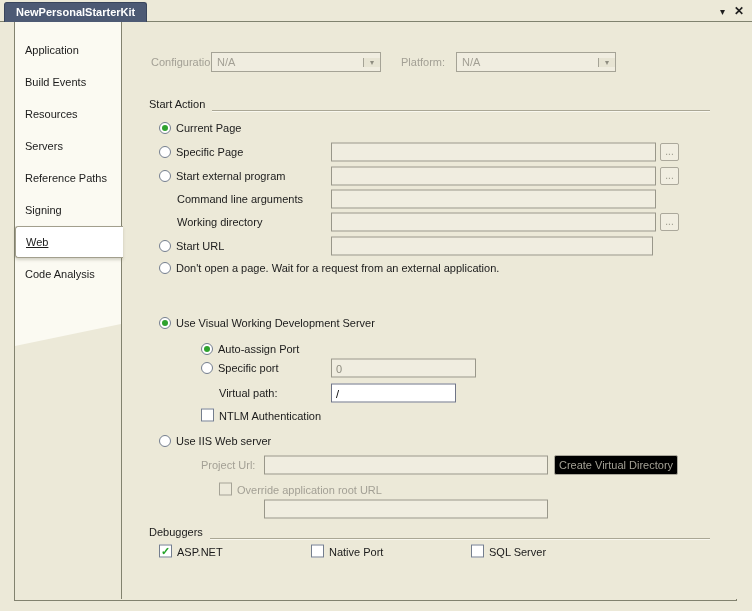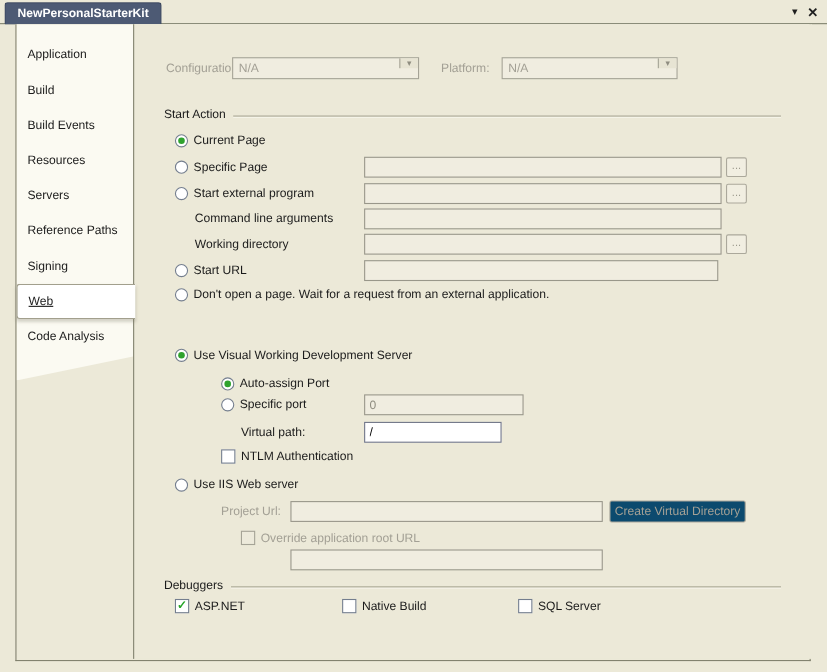--- a/index.html
+++ b/index.html
@@ -56,21 +56,21 @@
     position:absolute; left:106px; top:0; width:617px; height:577px;
     border-left:1px solid #82826F; background:#ECE9D8; z-index:1;
   }
   .row { position:absolute; left:0; right:0; height:20px; }
   .pos { position:absolute; top:50%; transform:translateY(-50%); display:flex; align-items:center; white-space:nowrap; }
 
   .lbl { color:#1b1b1b; }
   .gray { color:#A3A095; }
 
   
-  .group-header { position:absolute; left:27px; right:28px; top:50%; transform:translateY(-50%); display:flex; align-items:center; }
+  .group-header { position:absolute; left:27px; right:28px; top:50%; transform:translateY(-50%); display:flex; align-items:flex-end; }
   .ghdr-text { margin-right:7px; color:#1b1b1b; }
   .ghdr-line { flex:1; height:1px; background:#AAA795; box-shadow:0 1px 0 #F9F8EF; position:relative; top:1px; }
 
   
   .opt { display:flex; align-items:center; cursor:default; }
   .radio {
     width:12px; height:12px; border:1px solid #747E8E; border-radius:50%;
     background:#fff; margin-right:5px; position:relative; flex:none;
   }
   .radio.checked::after {
@@ -92,27 +92,27 @@
   .tb.on { background:#fff; border-color:#6F7486; color:#000; }
 
   
   .browse-btn {
     width:19px; height:18px; border:1px solid #ABA89B; background:#F1EEE1;
     color:#9C9A8D; border-radius:2px; font-size:10px; line-height:1;
     display:flex; align-items:center; justify-content:center; cursor:default;
   }
   
   .btn {
-    height:20px; border:1px solid #ABA89B; background:#0c4a6e; color:#A3A095;
+    height:20px; border:1px solid #ABA89B; background:#000000; color:#A3A095;
     border-radius:2px; display:flex; align-items:center; justify-content:center;
     padding:0 8px; cursor:default;
   }
 
   
-  .combo { height:20px; border:1px solid #A5A396; background:#F0EDE0; display:flex; align-items:flex-start; }
+  .combo { height:20px; border:1px solid #A5A396; background:#F0EDE0; display:flex; align-items:center; }
   .combo-text { flex:1; color:#A3A095; padding:3px 5px; overflow:hidden; }
   .combo-btn {
     width:17px; border-left:1px solid #A5A396; background:#E7E4D3; color:#8F8D80;
     display:flex; align-items:center; justify-content:center; font-size:8px;
   }
 </style>
 </head>
 <body>
 
 <div class="tabstrip">
@@ -125,23 +125,20 @@
   </div>
 </div>
 
 <div class="doc-area">
 
   <div class="sidebar">
     <div class="sidebar-bg"></div>
     <div class="sidebar-items">
       <div class="sidebar-item">
           <span>Application</span>
-        </div>
-      <div class="sidebar-item">
-          <span>Build</span>
         </div>
       <div class="sidebar-item">
           <span>Build Events</span>
         </div>
       <div class="sidebar-item">
           <span>Resources</span>
         </div>
       <div class="sidebar-item">
           <span>Servers</span>
         </div>
@@ -327,21 +324,21 @@
     <div class="row" style="top:519px">
       <span class="pos" style="left:37px">
         <span class="opt">
           <span class="checkbox">✓</span>
           <span class="lbl">ASP.NET</span>
         </span>
       </span>
       <span class="pos" style="left:189px">
         <span class="opt">
           <span class="checkbox"></span>
-          <span class="lbl">Native Build</span>
+          <span class="lbl">Native Port</span>
         </span>
       </span>
       <span class="pos" style="left:349px">
         <span class="opt">
           <span class="checkbox"></span>
           <span class="lbl">SQL Server</span>
         </span>
       </span>
     </div>
 

